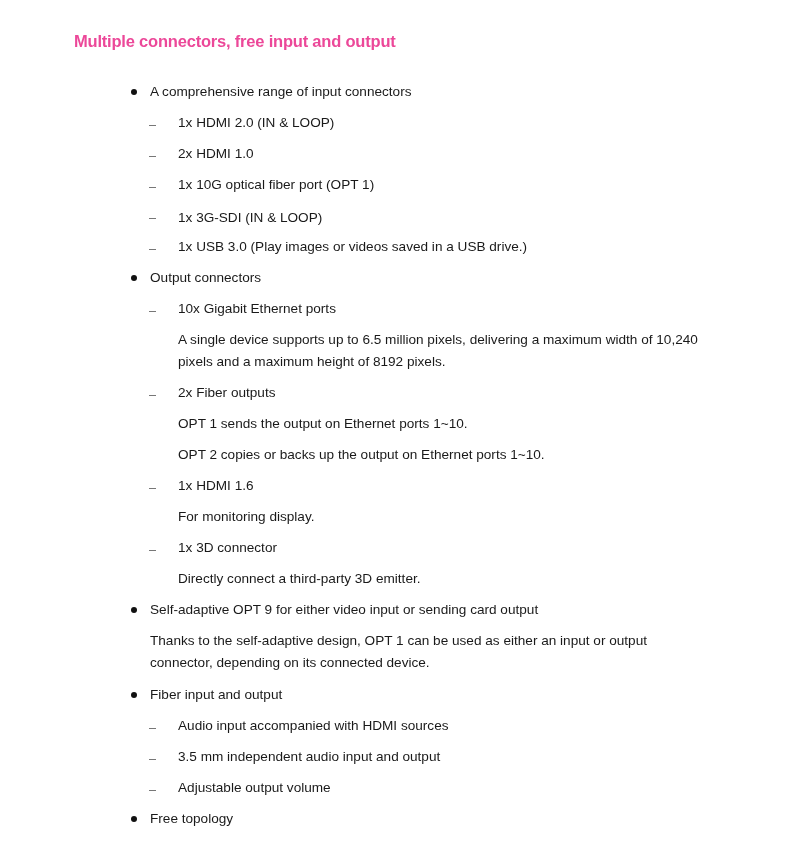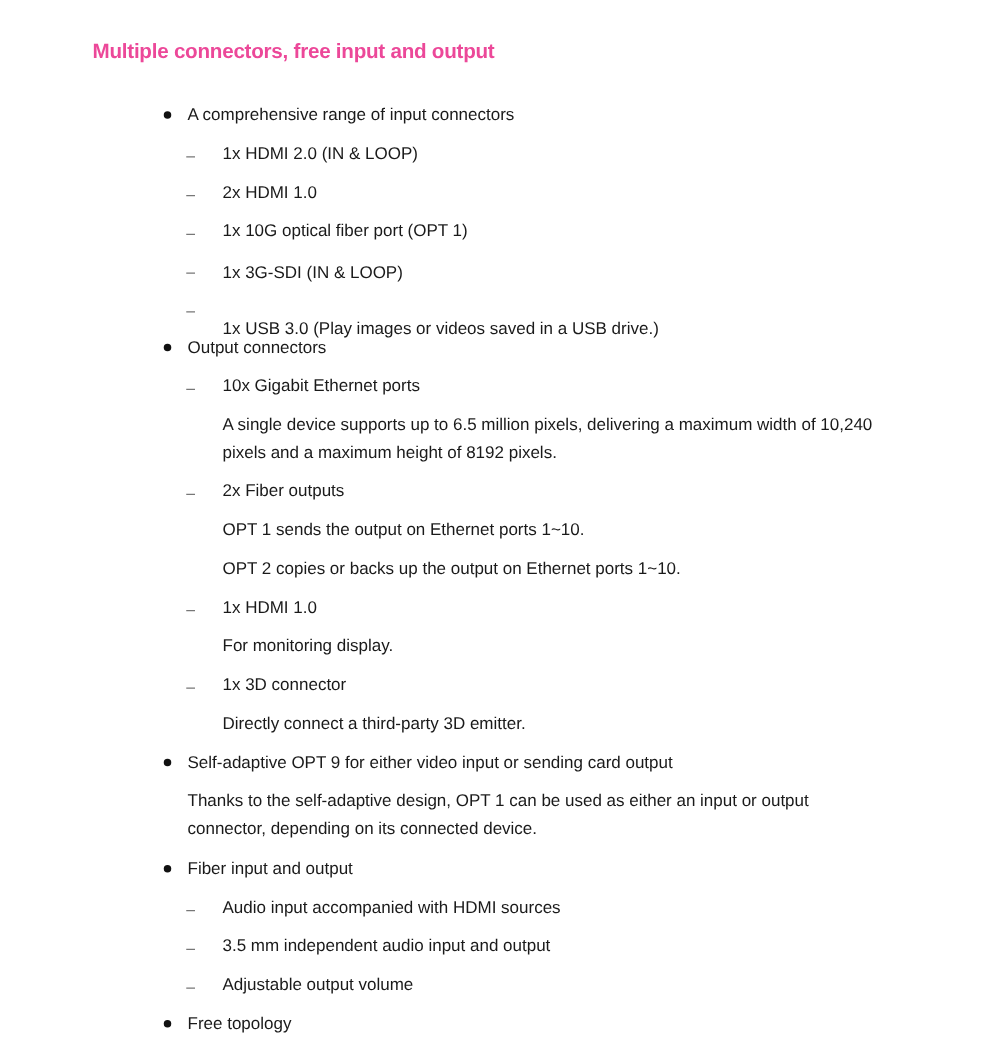--- a/index.html
+++ b/index.html
@@ -34,33 +34,33 @@
     <div class="line l1" style="top: 81px;">A comprehensive range of input connectors</div>
     <span class="bullet" style="top: 89px;"></span>
     <div class="line l2" style="top: 112px;">1x HDMI 2.0 (IN &amp; LOOP)</div>
     <span class="dash" style="top: 125px;"></span>
     <div class="line l2" style="top: 143px;">2x HDMI 1.0</div>
     <span class="dash" style="top: 156px;"></span>
     <div class="line l2" style="top: 174px;">1x 10G optical fiber port (OPT 1)</div>
     <span class="dash" style="top: 187px;"></span>
     <div class="line l2" style="top: 207px;">1x 3G-SDI (IN &amp; LOOP)</div>
     <span class="dash" style="top: 218px;"></span>
-    <div class="line l2" style="top: 236px; margin-top: 16px;">1x USB 3.0 (Play images or videos saved in a USB drive.)</div>
+    <div class="line l2" style="top: 236px;">1x USB 3.0 (Play images or videos saved in a USB drive.)</div>
     <span class="dash" style="top: 249px;"></span>
     <div class="line l1" style="top: 267px;">Output connectors</div>
     <span class="bullet" style="top: 275px;"></span>
     <div class="line l2" style="top: 298px;">10x Gigabit Ethernet ports</div>
     <span class="dash" style="top: 311px;"></span>
     <div class="line l2" style="top: 329px;">A single device supports up to 6.5 million pixels, delivering a maximum width of 10,240</div>
     <div class="line l2" style="top: 351px;">pixels and a maximum height of 8192 pixels.</div>
     <div class="line l2" style="top: 382px;">2x Fiber outputs</div>
     <span class="dash" style="top: 395px;"></span>
     <div class="line l2" style="top: 413px;">OPT 1 sends the output on Ethernet ports 1~10.</div>
     <div class="line l2" style="top: 444px;">OPT 2 copies or backs up the output on Ethernet ports 1~10.</div>
-    <div class="line l2" style="top: 475px;">1x HDMI 1.0</div>
+    <div class="line l2" style="top: 475px;">1x HDMI 1.6</div>
     <span class="dash" style="top: 488px;"></span>
     <div class="line l2" style="top: 506px;">For monitoring display.</div>
     <div class="line l2" style="top: 537px;">1x 3D connector</div>
     <span class="dash" style="top: 550px;"></span>
     <div class="line l2" style="top: 568px;">Directly connect a third-party 3D emitter.</div>
     <div class="line l1" style="top: 599px;">Self-adaptive OPT 9 for either video input or sending card output</div>
     <span class="bullet" style="top: 607px;"></span>
     <div class="line l1" style="top: 630px;">Thanks to the self-adaptive design, OPT 1 can be used as either an input or output</div>
     <div class="line l1" style="top: 652px;">connector, depending on its connected device.</div>
     <div class="line l1" style="top: 684px;">Fiber input and output</div>

